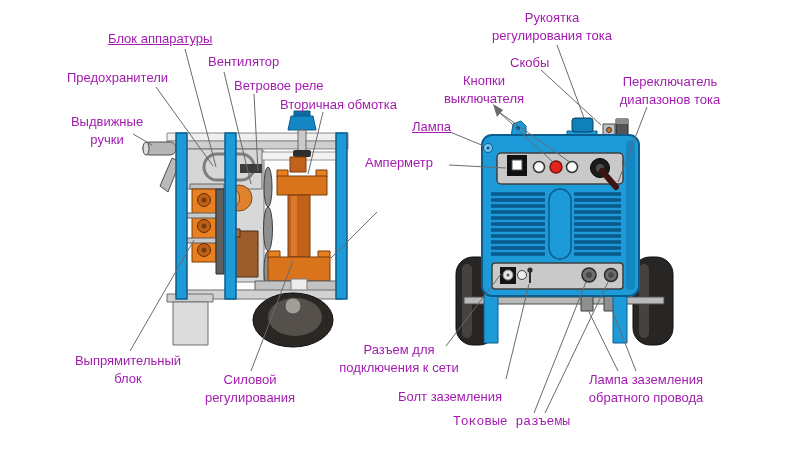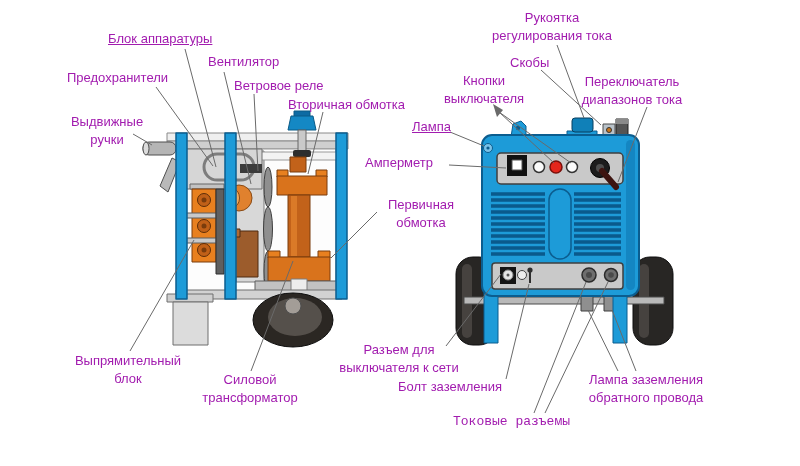--- a/index.html
+++ b/index.html
@@ -175,39 +175,37 @@
     <line x1="534" y1="413" x2="586" y2="282"></line>
     <line x1="545" y1="413" x2="608" y2="282"></line>
     <line x1="618" y1="371" x2="588" y2="310"></line>
     <line x1="636" y1="371" x2="612" y2="310"></line>
   </g>
 </svg>
 
   <div class="callout" style="left:108px;top:30px;text-decoration:underline;">Блок аппаратуры</div>
   <div class="callout" style="left:208px;top:53px;">Вентилятор</div>
   <div class="callout" style="left:234px;top:77px;">Ветровое реле</div>
-  <div class="callout" style="left:280px;top:96px;margin-left:8px;">Вторичная обмотка</div>
+  <div class="callout" style="left:280px;top:96px;">Вторичная обмотка</div>
   <div class="callout" style="left:67px;top:69px;">Предохранители</div>
   <div class="callout c" style="left:128px;top:352px;">Выпрямительный
 блок</div>
   <div class="callout c" style="left:107px;top:113px;">Выдвижные
 ручки</div>
   <div class="callout c" style="left:250px;top:371px;">Силовой
-трансформатор</div>
-  <div class="callout c" style="left:421px;top:196px;">Первичная
-обмотка</div>
+регулирования</div>
   <div class="callout c" style="left:552px;top:9px;">Рукоятка
 регулирования тока</div>
   <div class="callout" style="left:510px;top:54px;">Скобы</div>
   <div class="callout c" style="left:484px;top:72px;">Кнопки
 выключателя</div>
-  <div class="callout c" style="left:632px;top:73px;">Переключатель
+  <div class="callout c" style="left:670px;top:73px;">Переключатель
 диапазонов тока</div>
   <div class="callout" style="left:412px;top:118px;text-decoration:underline;">Лампа</div>
   <div class="callout" style="left:365px;top:154px;text-align:center;">Амперметр</div>
   <div class="callout c" style="left:399px;top:341px;">Разъем для
-выключателя к сети</div>
-  <div class="callout" style="left:398px;top:378px;text-align:center;">Болт заземления</div>
+подключения к сети</div>
+  <div class="callout" style="left:398px;top:388px;text-align:center;">Болт заземления</div>
   <div class="callout" style="left:453px;top:413px;font-family:Liberation Mono, monospace;">Токовые разъемы</div>
   <div class="callout c" style="left:646px;top:371px;">Лампа заземления
 обратного провода</div>
 
 </div>
 
 </body></html>

